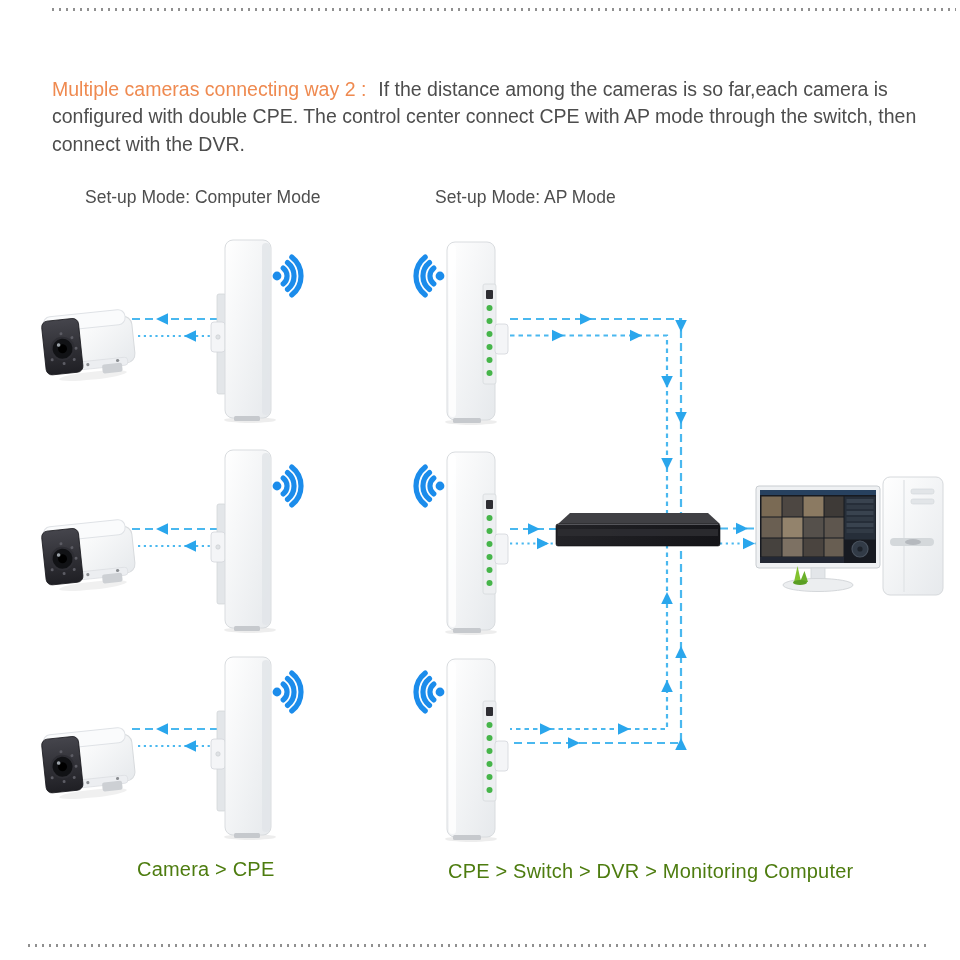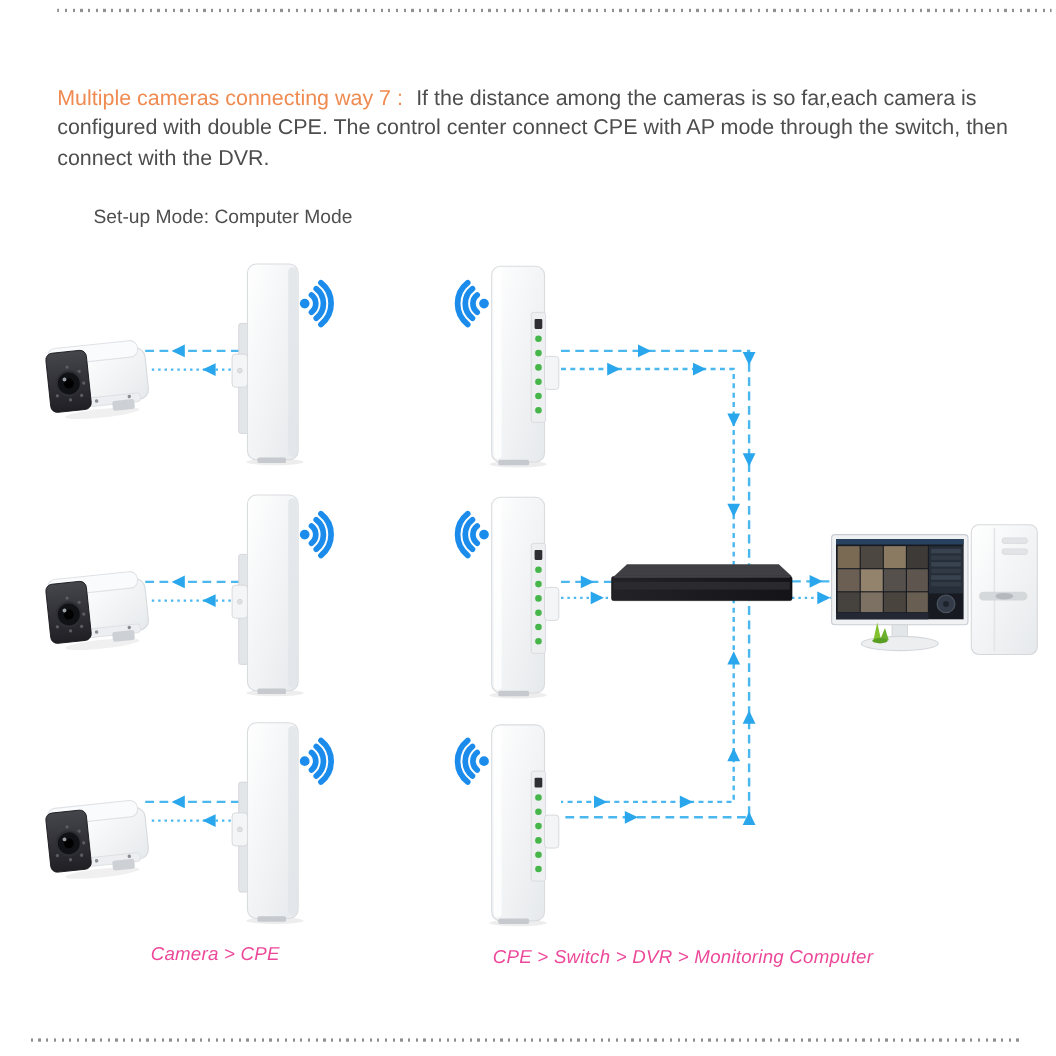--- a/index.html
+++ b/index.html
@@ -17,36 +17,37 @@
     position:absolute;left:52px;top:56px;width:882px;
     font-size:19.5px;line-height:27.5px;color:#4d4d4d;
   }
   .intro .headline{color:#ef8a50;margin-right:12px;}
   .mode-label{
     position:absolute;font-size:17.5px;color:#4e4e4e;white-space:nowrap;
   }
   .mode-terminal{left:85px;top:187px;}
   .mode-ap{left:435px;top:187px;}
   .caption{
-    position:absolute;font-size:17px;color:#ec4899;white-space:nowrap;letter-spacing:.2px;font-style:italic;
+    position:absolute;font-size:20px;color:#4d7c0f;white-space:nowrap;letter-spacing:.2px;
   }
   .caption-left{left:137px;top:858px;}
   .caption-right{left:448px;top:860px;}
   svg.diagram{position:absolute;left:0;top:0;width:960px;height:960px;}
 </style>
 </head>
 <body>
 
 <div class="page">
 
   <div class="rule rule-top"></div>
 
-  <p class="intro"><span class="headline">Multiple cameras connecting way 7 :</span><span>If the distance among the cameras is so far,each camera is configured with double CPE. The control center connect CPE with AP mode through the switch, then connect with the DVR.</span></p>
+  <p class="intro"><span class="headline">Multiple cameras connecting way 2 :</span><span>If the distance among the cameras is so far,each camera is configured with double CPE. The control center connect CPE with AP mode through the switch, then connect with the DVR.</span></p>
 
   <div class="mode-label mode-terminal">Set-up Mode: Computer Mode</div>
+  <div class="mode-label mode-ap">Set-up Mode: AP Mode</div>
 
   <svg class="diagram" viewBox="0 0 960 960">
     <defs>
       <linearGradient id="gBody" x1="0" y1="0" x2="1" y2="1">
         <stop offset="0" stop-color="#ffffff"></stop>
           <stop offset="1" stop-color="#e6e9ec"></stop>
       </linearGradient>
       <linearGradient id="gFront" x1="0" y1="0" x2="1" y2="0">
         <stop offset="0" stop-color="#232327"></stop>
           <stop offset="1" stop-color="#141418"></stop>

